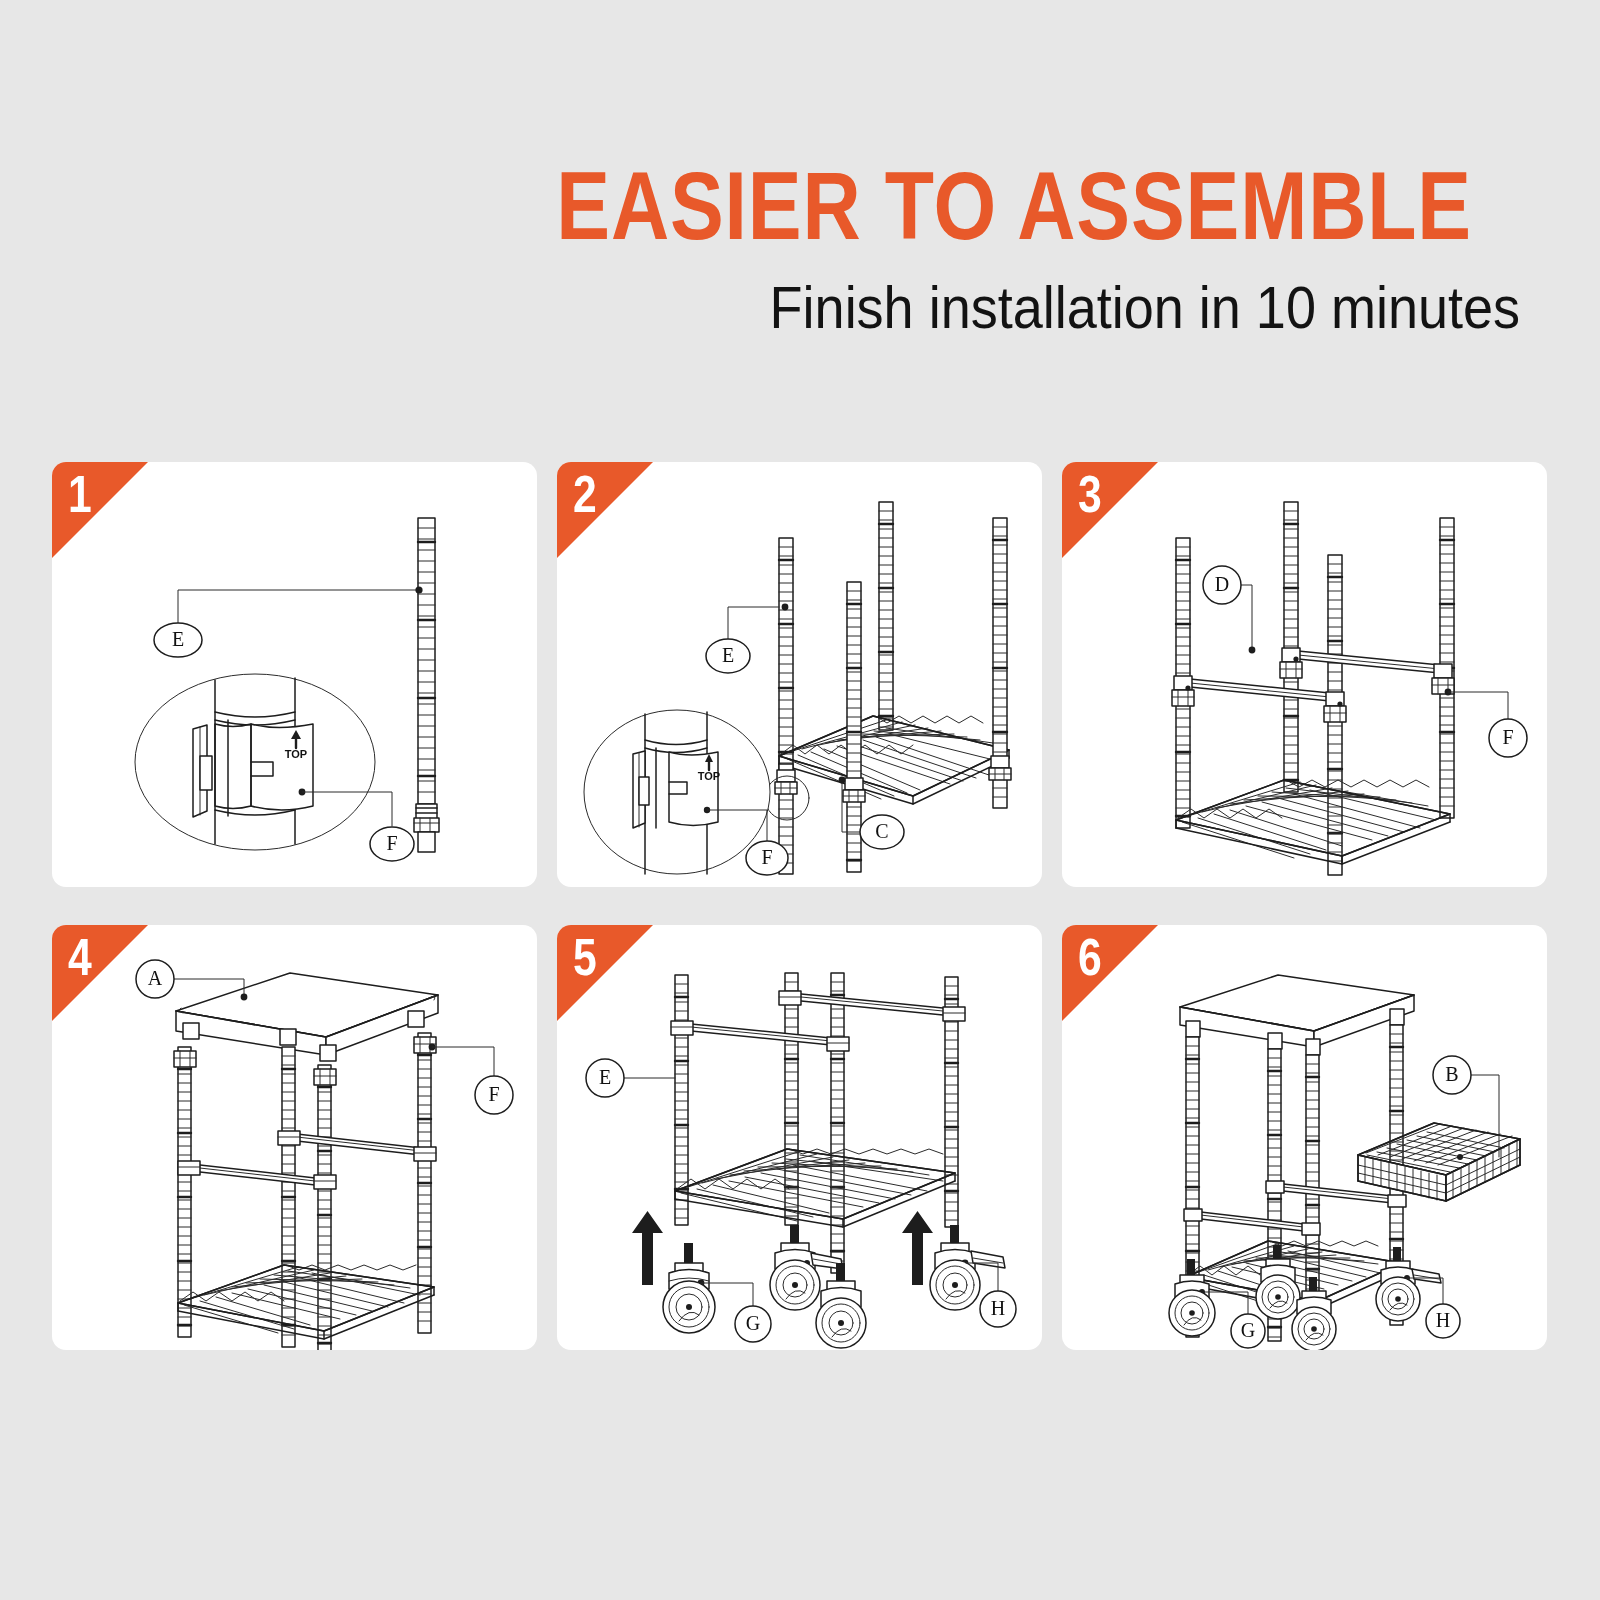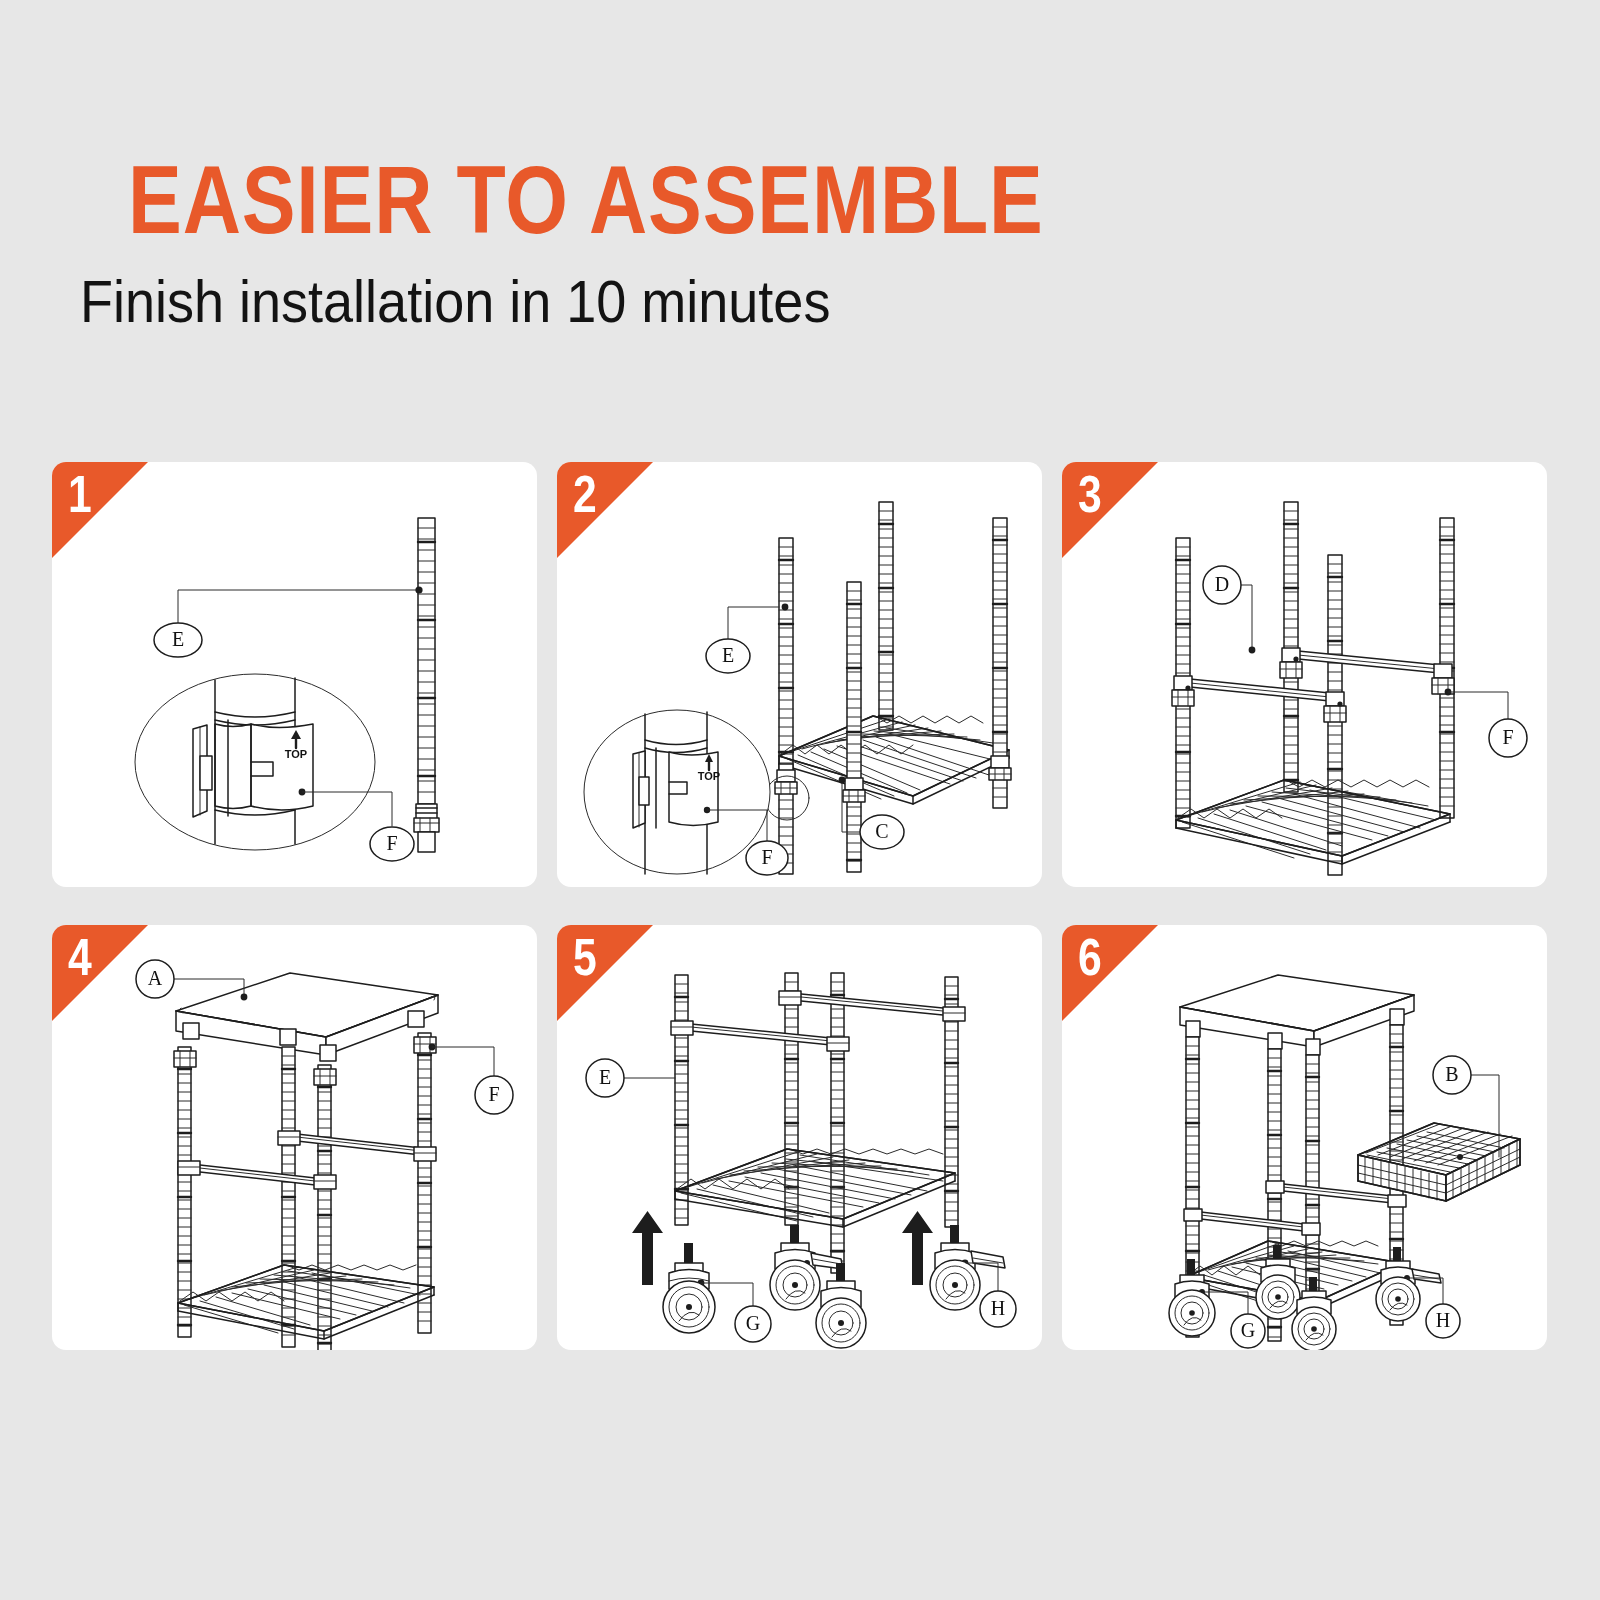--- a/index.html
+++ b/index.html
@@ -15,24 +15,24 @@
   }
   .page {
     position: relative;
     width: 1600px;
     height: 1600px;
   }
 
   
   .header {
     position: absolute;
-    top: 4px;
+    top: 10px;
     left: 0;
     width: 1600px;
-    text-align: left;
+    text-align: right;
   }
   .headline {
     margin: 0;
     padding-top: 148px;
     font-family: "Liberation Sans Narrow", "Liberation Sans", sans-serif;
     font-size: 96px;
     line-height: 1.0;
     font-weight: bold;
     letter-spacing: 1px;
     color: #e8592a;

